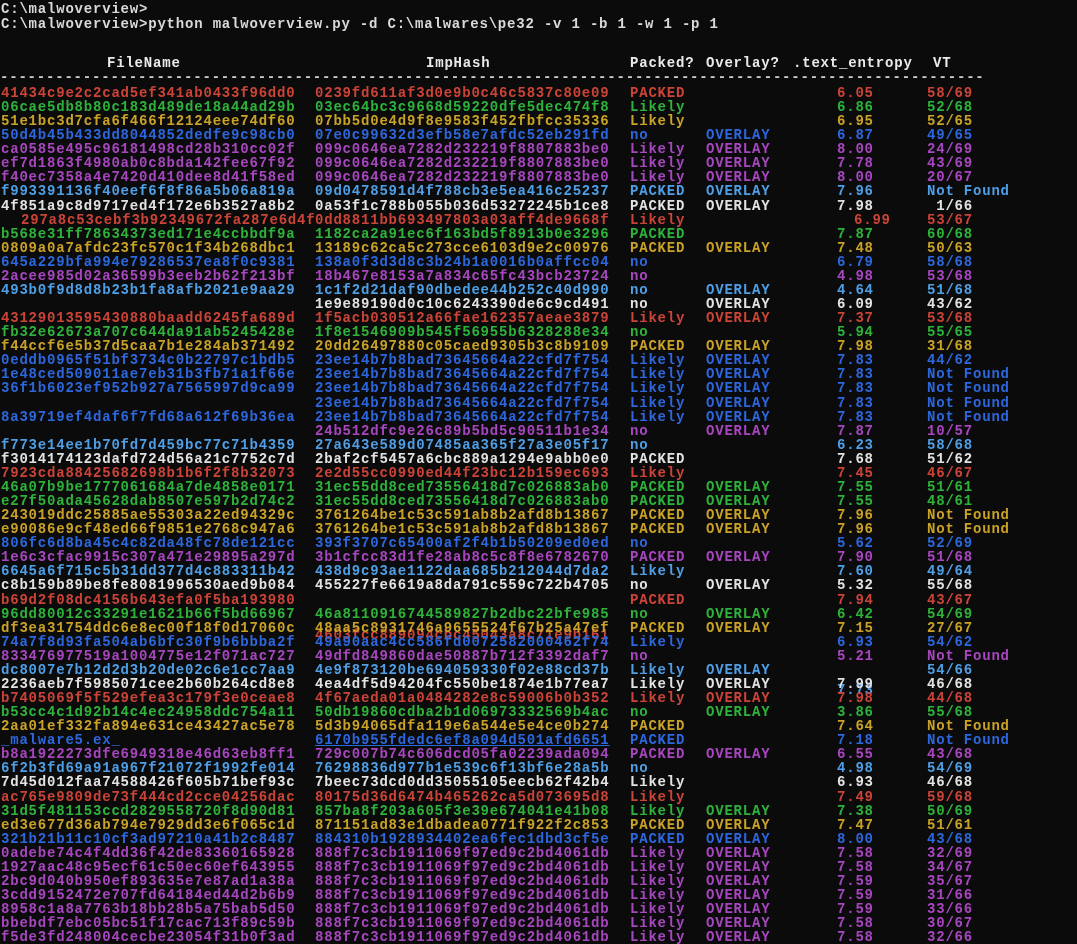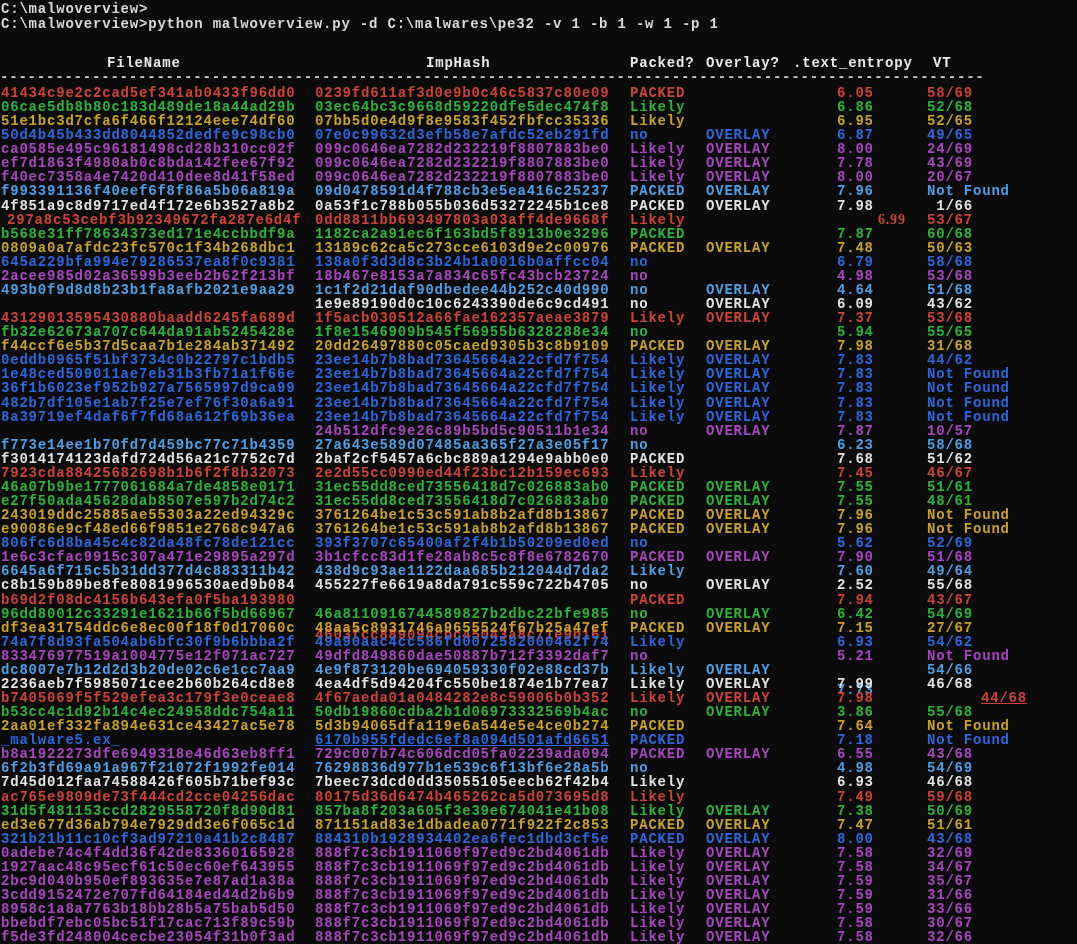--- a/index.html
+++ b/index.html
@@ -101,24 +101,24 @@
       </div>
       <div class="row" style="top: 198.56px; color: rgb(226, 226, 226);">
         <span class="cell" style="left: 1px;">4f851a9c8d9717ed4f172e6b3527a8b2</span>
         <span class="cell" style="left: 315px;">0a53f1c788b055b036d53272245b1ce8</span>
         <span class="cell" style="left: 630px;">PACKED</span>
         <span class="cell" style="left: 706px;">OVERLAY</span>
         <span class="cell" style="left: 837px;">7.98</span>
         <span class="cell" style="left: 927px;"> 1/66</span>
       </div>
       <div class="row" style="top: 212.63px; color: rgb(203, 68, 55);">
-        <span class="cell" style="left: 7px;">297a8c53cebf3b92349672fa287e6d4f</span>
+        <span class="cell" style="left: 1px; padding-left: 20px;">297a8c53cebf3b92349672fa287e6d4f</span>
         <span class="cell" style="left: 315px;">0dd8811bb693497803a03aff4de9668f</span>
         <span class="cell" style="left: 630px;">Likely</span>
-        <span class="cell" style="left: 878px; font-family: Liberation Serif, serif;">6.99</span>
+        <span class="cell" style="left: 854px;">6.99</span>
         <span class="cell" style="left: 927px;">53/67</span>
       </div>
       <div class="row" style="top: 226.7px; color: rgb(46, 179, 58);">
         <span class="cell" style="left: 1px;">b568e31ff78634373ed171e4ccbbdf9a</span>
         <span class="cell" style="left: 315px;">1182ca2a91ec6f163bd5f8913b0e3296</span>
         <span class="cell" style="left: 630px;">PACKED</span>
         <span class="cell" style="left: 837px;">7.87</span>
         <span class="cell" style="left: 927px;">60/68</span>
       </div>
       <div class="row" style="top: 240.77px; color: rgb(201, 162, 39);">
@@ -199,21 +199,20 @@
       </div>
       <div class="row" style="top: 381.47px; color: rgb(45, 103, 221);">
         <span class="cell" style="left: 1px;">36f1b6023ef952b927a7565997d9ca99</span>
         <span class="cell" style="left: 315px;">23ee14b7b8bad73645664a22cfd7f754</span>
         <span class="cell" style="left: 630px;">Likely</span>
         <span class="cell" style="left: 706px;">OVERLAY</span>
         <span class="cell" style="left: 837px;">7.83</span>
         <span class="cell" style="left: 927px;">Not Found</span>
       </div>
       <div class="row" style="top: 395.54px; color: rgb(45, 103, 221);">
-        <span class="cell" style="left: 1px;">482b7df105e1ab7f25e7ef76f30a6a91</span>
         <span class="cell" style="left: 315px;">23ee14b7b8bad73645664a22cfd7f754</span>
         <span class="cell" style="left: 630px;">Likely</span>
         <span class="cell" style="left: 706px;">OVERLAY</span>
         <span class="cell" style="left: 837px;">7.83</span>
         <span class="cell" style="left: 927px;">Not Found</span>
       </div>
       <div class="row" style="top: 409.61px; color: rgb(45, 103, 221);">
         <span class="cell" style="left: 1px;">8a39719ef4daf6f7fd68a612f69b36ea</span>
         <span class="cell" style="left: 315px;">23ee14b7b8bad73645664a22cfd7f754</span>
         <span class="cell" style="left: 630px;">Likely</span>
@@ -301,21 +300,21 @@
         <span class="cell" style="left: 315px;">438d9c93ae1122daa685b212044d7da2</span>
         <span class="cell" style="left: 630px;">Likely</span>
         <span class="cell" style="left: 837px;">7.60</span>
         <span class="cell" style="left: 927px;">49/64</span>
       </div>
       <div class="row" style="top: 578.45px; color: rgb(226, 226, 226);">
         <span class="cell" style="left: 1px;">c8b159b89be8fe8081996530aed9b084</span>
         <span class="cell" style="left: 315px;">455227fe6619a8da791c559c722b4705</span>
         <span class="cell" style="left: 630px;">no</span>
         <span class="cell" style="left: 706px;">OVERLAY</span>
-        <span class="cell" style="left: 837px;">2.52</span>
+        <span class="cell" style="left: 837px;">5.32</span>
         <span class="cell" style="left: 927px;">55/68</span>
       </div>
       <div class="row" style="top: 592.52px; color: rgb(203, 68, 55);">
         <span class="cell" style="left: 1px;">b69d2f08dc4156b643efa0f5ba193980</span>
         <span class="cell" style="left: 315px; margin-top: 35px;">4603fcc889094cbc45043a8c71e9b161</span>
         <span class="cell" style="left: 630px;">PACKED</span>
         <span class="cell" style="left: 837px;">7.94</span>
         <span class="cell" style="left: 927px;">43/67</span>
       </div>
       <div class="row" style="top: 606.59px; color: rgb(46, 179, 58);">
@@ -363,21 +362,21 @@
         <span class="cell" style="left: 706px;">OVERLAY</span>
         <span class="cell" style="left: 837px;">7.99</span>
         <span class="cell" style="left: 927px;">46/68</span>
       </div>
       <div class="row" style="top: 691.01px; color: rgb(203, 68, 55);">
         <span class="cell" style="left: 1px;">b7405069f5f529efea3c179f3e0ceae8</span>
         <span class="cell" style="left: 315px;">4f67aeda01a0484282e8c59006b0b352</span>
         <span class="cell" style="left: 630px;">Likely</span>
         <span class="cell" style="left: 706px;">OVERLAY</span>
         <span class="cell" style="left: 837px;">7.98</span>
-        <span class="cell" style="left: 981px; text-decoration: underline;">44/68</span>
+        <span class="cell" style="left: 927px;">44/68</span>
       </div>
       <div class="row" style="top: 705.08px; color: rgb(46, 179, 58);">
         <span class="cell" style="left: 1px;">b53cc4c1d92b14c4ec24958ddc754a11</span>
         <span class="cell" style="left: 315px;">50db19860cdba2b1d06973332569b4ac</span>
         <span class="cell" style="left: 630px;">no</span>
         <span class="cell" style="left: 706px;">OVERLAY</span>
         <span class="cell" style="left: 837px;">3.86</span>
         <span class="cell" style="left: 927px;">55/68</span>
       </div>
       <div class="row" style="top: 719.15px; color: rgb(201, 162, 39);">

